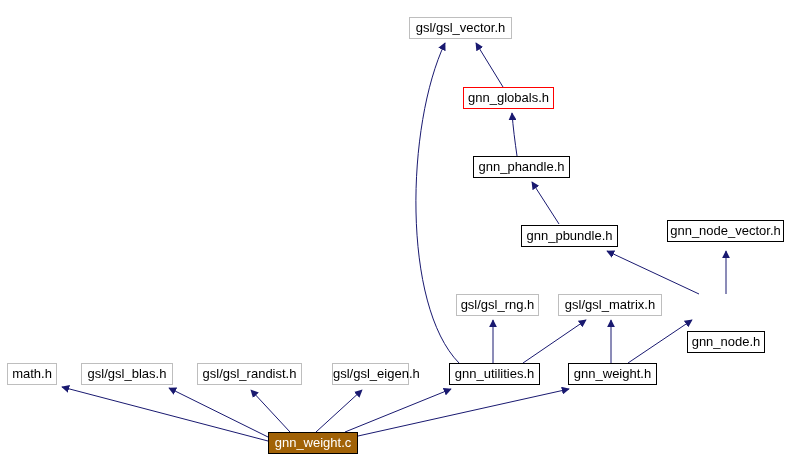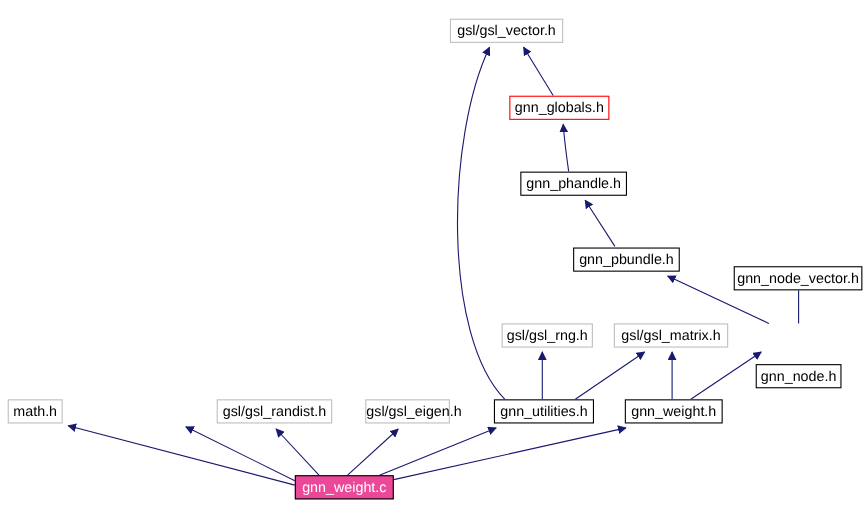--- a/index.html
+++ b/index.html
@@ -26,21 +26,21 @@
     color: #000000;
     font-size: 13px;
     line-height: 20px;
     text-align: center;
     white-space: nowrap;
     cursor: pointer;
   }
   .node.gray { border-color: #bebebe; }
   .node.red  { border-color: #ff0000; }
   .node.root {
-    background: #ec4899;
+    background: #a16207;
     border-color: #000000;
     color: #ffffff;
   }
 </style>
 </head>
 <body>
 
 <div id="canvas">
 
   <svg id="edges" width="789" height="471" viewBox="0 0 789 471" fill="none" stroke="#191970" stroke-width="1">
@@ -64,24 +64,25 @@
     <path d="M726,294 L726,251" marker-end="url(#arrow)"></path>
     <path d="M559,224 L532,182" marker-end="url(#arrow)"></path>
     <path d="M517,156 C515,142 513,127 512,113" marker-end="url(#arrow)"></path>
     <path d="M503,87 L476,43" marker-end="url(#arrow)"></path>
   </svg>
 
   <div class="node gray" style="left:409px; top:17px;  width:103px;">gsl/gsl_vector.h</div>
   <div class="node red" style="left:463px; top:87px;  width:91px;">gnn_globals.h</div>
   <div class="node" style="left:473px; top:156px; width:97px;">gnn_phandle.h</div>
   <div class="node" style="left:521px; top:225px; width:97px;">gnn_pbundle.h</div>
-  <div class="node" style="left:667px; top:242px; width:117px;">gnn_node_vector.h</div>
+  <div class="node" style="left:667px; top:220px; width:117px;">gnn_node_vector.h</div>
   <div class="node gray" style="left:456px; top:294px; width:83px;">gsl/gsl_rng.h</div>
   <div class="node gray" style="left:558px; top:294px; width:104px;">gsl/gsl_matrix.h</div>
   <div class="node" style="left:687px; top:294px; width:78px;margin-top:37px;">gnn_node.h</div>
   <div class="node gray" style="left:7px;   top:363px; width:50px;">math.h</div>
+  <div class="node gray" style="left:81px;  top:363px; width:92px;">gsl/gsl_blas.h</div>
   <div class="node gray" style="left:197px; top:363px; width:105px;">gsl/gsl_randist.h</div>
   <div class="node gray" style="left:332px; top:363px; width:77px;">gsl/gsl_eigen.h</div>
   <div class="node" style="left:449px; top:363px; width:91px;">gnn_utilities.h</div>
   <div class="node" style="left:568px; top:363px; width:89px;">gnn_weight.h</div>
   <div class="node root" style="left:268px; top:432px; width:90px;">gnn_weight.c</div>
 
 </div>
 
 </body></html>

